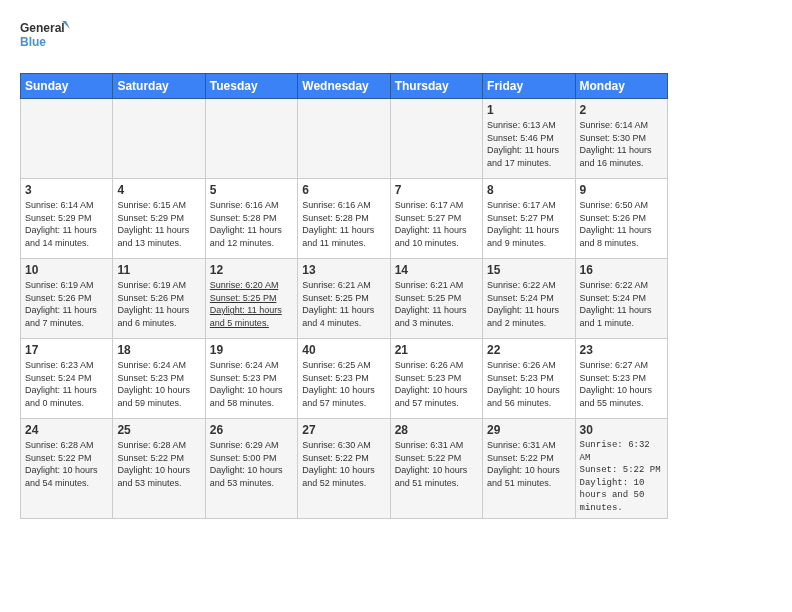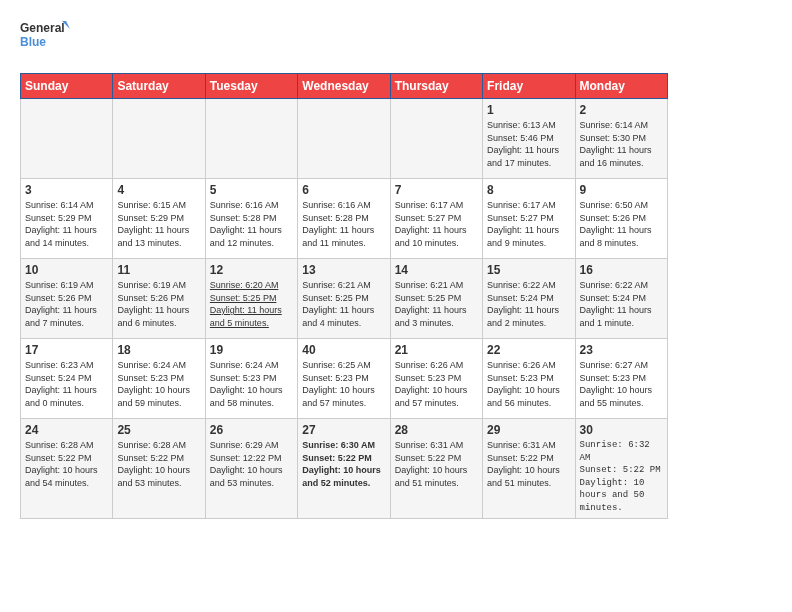--- a/index.html
+++ b/index.html
@@ -35,21 +35,21 @@
     .location {
       font-size: 14px;
       color: #555;
     }
     table {
       width: 100%;
       border-collapse: collapse;
       table-layout: fixed;
     }
     thead th {
-      background: #ef4444;
+      background: #3b82f6;
       color: #fff;
       font-size: 12px;
       font-weight: bold;
       padding: 5px 4px;
       text-align: left;
       border: 1px solid #2a5a9a;
     }
     tbody td {
       vertical-align: top;
       border: 1px solid #ccc;
@@ -271,26 +271,26 @@
           </td>
           <td>
             <span class="day-num">25</span>
             <div class="day-info" style="white-space: pre-line;">Sunrise: 6:28 AM
 Sunset: 5:22 PM
 Daylight: 10 hours and 53 minutes.</div>
           </td>
           <td>
             <span class="day-num">26</span>
             <div class="day-info" style="white-space: pre-line;">Sunrise: 6:29 AM
-Sunset: 12:22 PM
+Sunset: 5:00 PM
 Daylight: 10 hours and 53 minutes.</div>
           </td>
           <td>
             <span class="day-num">27</span>
-            <div class="day-info" style="white-space: pre-line; font-weight: bold;">Sunrise: 6:30 AM
+            <div class="day-info" style="white-space: pre-line;">Sunrise: 6:30 AM
 Sunset: 5:22 PM
 Daylight: 10 hours and 52 minutes.</div>
           </td>
           <td>
             <span class="day-num">28</span>
             <div class="day-info" style="white-space: pre-line;">Sunrise: 6:31 AM
 Sunset: 5:22 PM
 Daylight: 10 hours and 51 minutes.</div>
           </td>
           <td>

